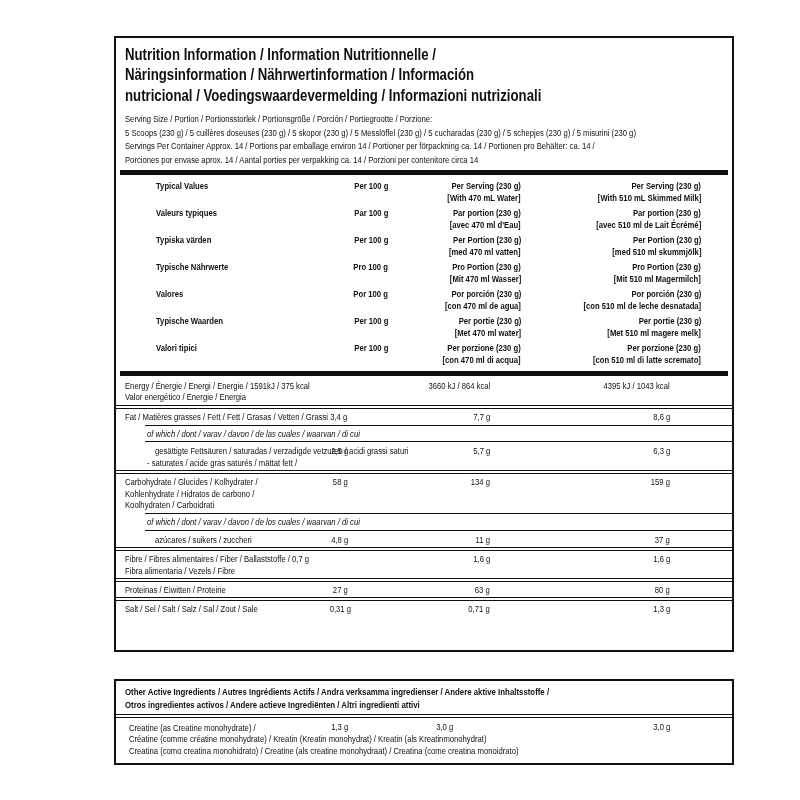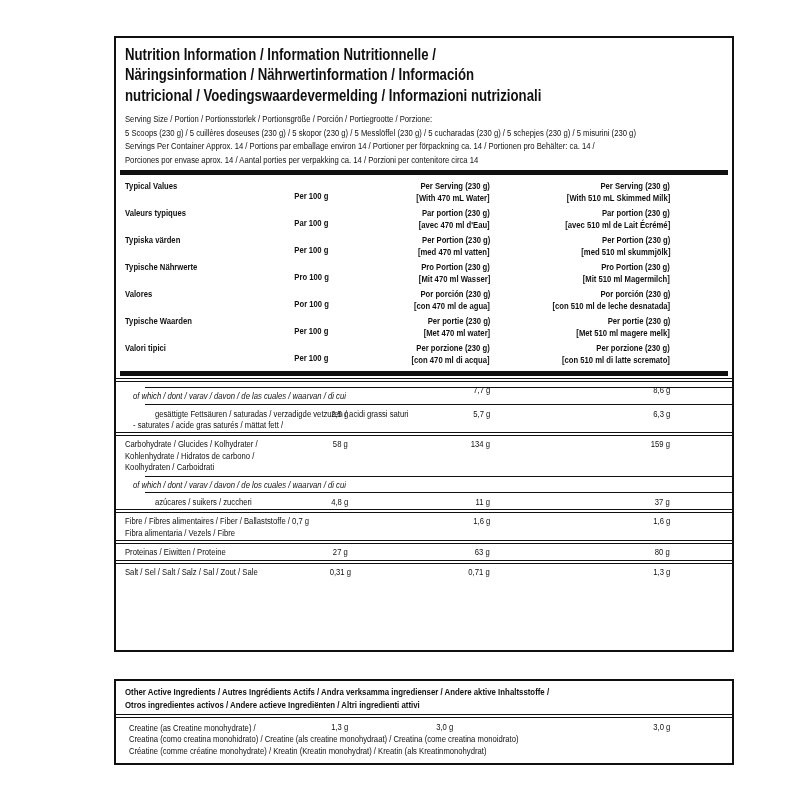--- a/index.html
+++ b/index.html
@@ -14,34 +14,34 @@
   .txc{transform-origin:50% 50%;}
   .txr{transform-origin:100% 50%;}
   .it{font-style:italic;}
 
   .title{margin:6px 0 0 9px;font-size:16.5px;line-height:20.4px;font-weight:bold;}
   .serv{margin:7px 0 0 9px;font-size:9.6px;line-height:13.5px;}
 
   .bar{height:5px;background:#101010;margin:4px 4px 0 4px;}
 
   
-  .hwrap{margin-top:3px;font-size:9.6px;font-weight:bold;}
+  .hwrap{margin-top:3px;font-size:9.6px;font-weight:bold;padding-left:31px;}
   .hrow{position:relative;height:27px;}
   .hlab{position:absolute;left:9px;top:2px;line-height:12.2px;}
-  .hp{position:absolute;left:174px;top:12px;width:100px;text-align:left;line-height:12.2px;}
+  .hp{position:absolute;left:174px;top:2px;width:100px;text-align:center;line-height:12.2px;}
   .hw{position:absolute;left:184px;top:2px;width:190px;text-align:right;}
   .hm{position:absolute;left:378px;top:2px;width:176px;text-align:right;}
   .hl{line-height:12.2px;}
 
   
   .nwrap{margin-top:2px;font-size:9.6px;}
   .nrow{position:relative;padding:1.5px 0;}
   .nrow.sub{padding:0.5px 0;}
   .ll{margin-left:9px;line-height:11.4px;}
-  .ind .ll{margin-left:17px;}
+  .ind .ll{margin-left:31px;}
   .ind .ll.h2{margin-left:39px;}
   .vc{position:absolute;top:1.5px;line-height:11.4px;}
   .v100{left:174px;width:100px;text-align:center;}
   .vw{left:274px;width:100px;text-align:right;}
   .vm{left:378px;width:176px;text-align:right;}
   .dbl{height:2px;border-top:1.5px solid #101010;border-bottom:1.5px solid #101010;margin:0.5px 0;}
   .sgl{height:0;border-top:1.2px solid #101010;margin:1.5px 0 1.5px 29px;}
 
   
   .oi-head{margin:5px 9px 0 9px;font-size:9.8px;line-height:12.8px;font-weight:bold;}
@@ -154,22 +154,29 @@
           <div class="hm">
             <div class="hl"><span class="tx txr">Per porzione (230 g)</span></div>
             <div class="hl"><span class="tx txr">[con 510 ml di latte scremato]</span></div>
           </div>
         </div>
       </div>
 
     <div class="bar"></div>
 
     <div class="nwrap" id="nutrient-table">
-        <div class="dbl"></div>
-        <div class="nrow">
+        <div class="nrow">
+          <div class="ll"><span class="tx">Energy / Énergie / Energi / Energie / 1591kJ / 375 kcal</span></div>
+          <div class="ll"><span class="tx">Valor energético / Energie / Energia</span></div>
+          <div class="vc vw"><span class="tx txr">3660 kJ / 864 kcal</span></div>
+          <div class="vc vm"><span class="tx txr">4395 kJ / 1043 kcal</span></div>
+        </div>
+        <div class="dbl"></div>
+        <div class="nrow">
+          <div class="ll"><span class="tx">Fat / Matières grasses / Fett / Fett / Grasas / Vetten / Grassi 3,4 g</span></div>
           <div class="vc vw"><span class="tx txr">7,7 g</span></div>
           <div class="vc vm"><span class="tx txr">8,6 g</span></div>
         </div>
         <div class="sgl"></div>
         <div class="nrow ind it sub">
           <div class="ll"><span class="tx">of which / dont / varav / davon / de las cuales / waarvan / di cui</span></div>
         </div>
         <div class="sgl"></div>
         <div class="nrow ind">
           <div class="ll h2"><span class="tx">gesättigte Fettsäuren / saturadas / verzadigde vetzuren / acidi grassi saturi</span></div>
@@ -226,18 +233,18 @@
     <div class="oi-head">
       <div><span class="tx">Other Active Ingredients / Autres Ingrédients Actifs / Andra verksamma ingredienser / Andere aktive Inhaltsstoffe /</span></div>
       <div><span class="tx">Otros ingredientes activos / Andere actieve Ingrediënten / Altri ingredienti attivi</span></div>
     </div>
     <div class="oi-dbl"></div>
     <div class="oi-row">
       <div class="ll" style="margin-left:9px"><span class="tx">Creatine (as Creatine monohydrate) /</span></div>
       <div class="vc v100"><span class="tx txc">1,3 g</span></div>
       <div class="vc oi-vw"><span class="tx txc">3,0 g</span></div>
       <div class="vc vm"><span class="tx txr">3,0 g</span></div>
+      <div class="ll" style="margin-left:9px"><span class="tx">Créatine (comme créatine monohydrate) / Kreatin (Kreatin monohydrat) / Kreatin (als Kreatinmonohydrat)</span></div>
       <div class="ll" style="margin-left:9px"><span class="tx">Creatina (como creatina monohidrato) / Creatine (als creatine monohydraat) / Creatina (come creatina monoidrato)</span></div>
-      <div class="ll" style="margin-left:9px"><span class="tx">Créatine (comme créatine monohydrate) / Kreatin (Kreatin monohydrat) / Kreatin (als Kreatinmonohydrat)</span></div>
     </div>
   </section>
 
 </div>
 
 </body></html>

